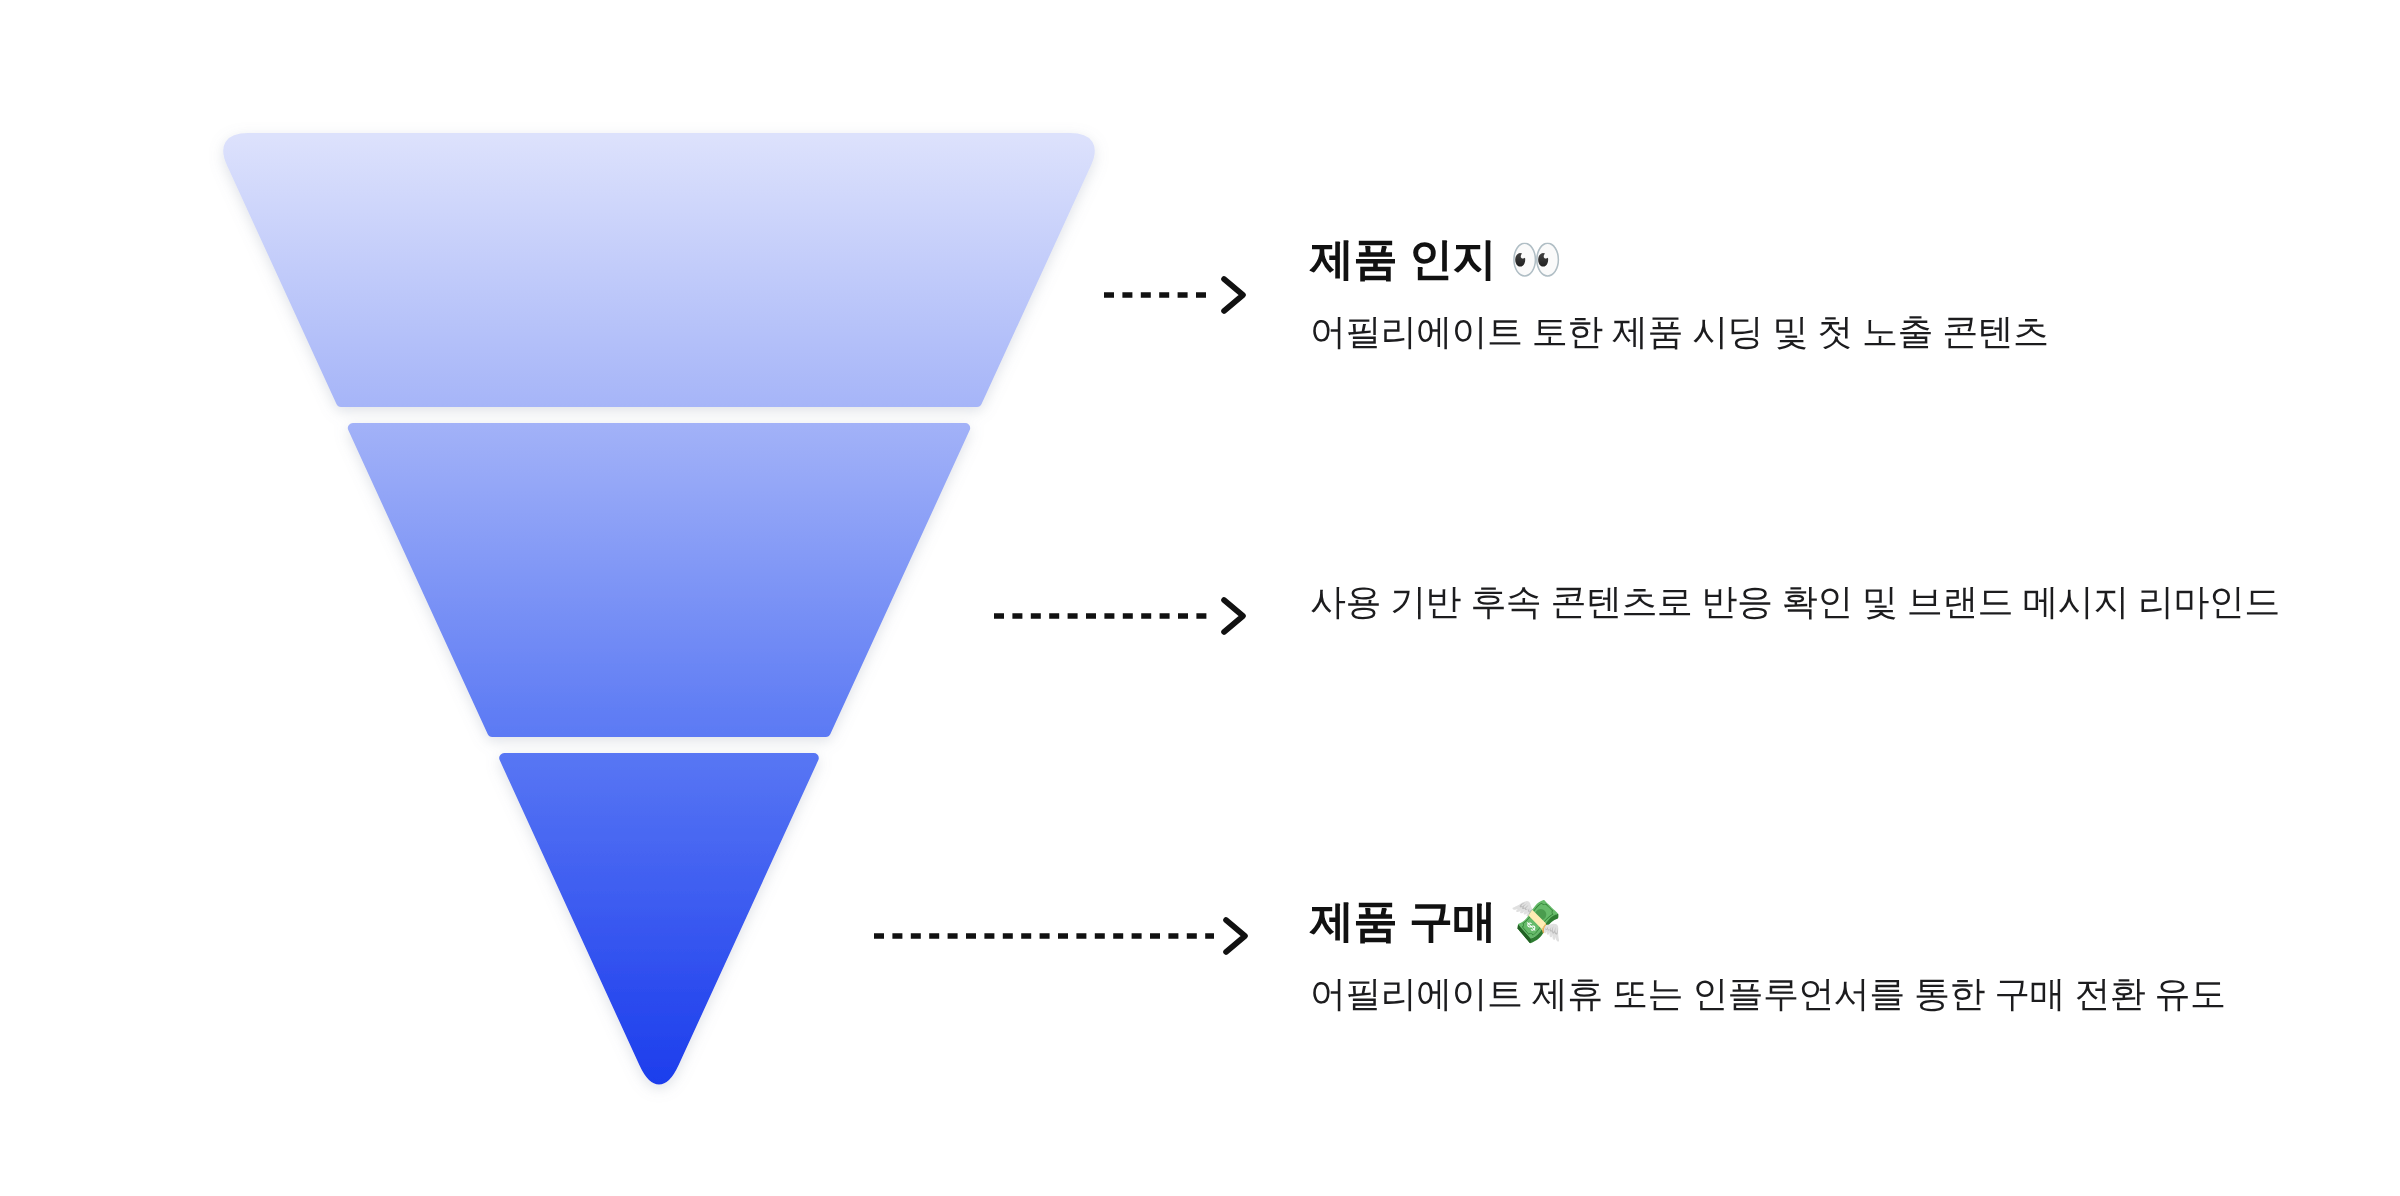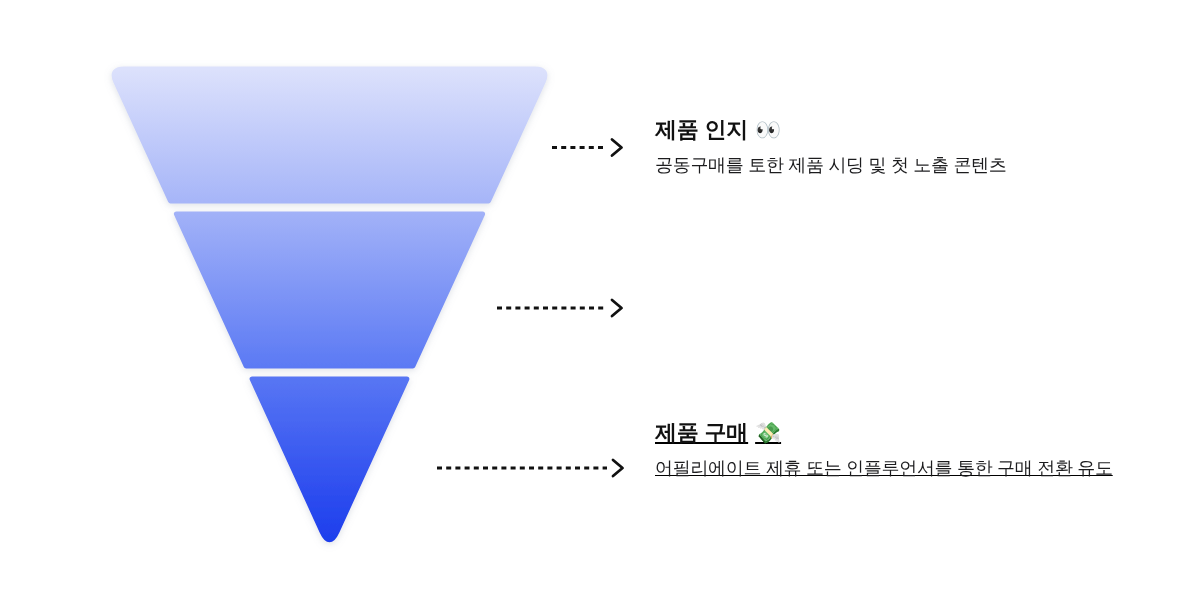--- a/index.html
+++ b/index.html
@@ -12,21 +12,21 @@
   }
   .canvas { position: absolute; inset: 0; width: 1200px; height: 598px; }
   svg.diagram { position: absolute; left: 0; top: 0; }
   .stage {
     position: absolute;
     left: 655px;
     width: 520px;
   }
   .stage-1 { top: 117px; }
   .stage-2 { top: 279px; }
-  .stage-3 { top: 420px; text-decoration: underline; }
+  .stage-3 { top: 448px; }
   .stage-title {
     font-size: 22px;
     font-weight: 700;
     color: #111111;
     line-height: 26px;
     letter-spacing: -0.2px;
     white-space: nowrap;
   }
   .stage-title .emoji {
     font-weight: 400;
@@ -81,24 +81,25 @@
         <line x1="437" y1="468" x2="607" y2="468" stroke-width="2.8" stroke-dasharray="5 4.2"></line>
         <polyline points="613,460 622.5,468 613,476" stroke-width="2.8" stroke-linecap="round" stroke-linejoin="round"></polyline>
       </g>
     </g>
   </svg>
 
   <div class="stage stage-1">
     <div class="stage-title">
       <span>제품 인지</span><span class="emoji">👀</span>
     </div>
-    <div class="stage-desc">공동구매를 토한 제품 시딩 및 첫 노출 콘텐츠</div>
+    <div class="stage-desc">어필리에이트 토한 제품 시딩 및 첫 노출 콘텐츠</div>
   </div>
 
   <div class="stage stage-2">
+    <div class="stage-desc">사용 기반 후속 콘텐츠로 반응 확인 및 브랜드 메시지 리마인드</div>
   </div>
 
   <div class="stage stage-3">
     <div class="stage-title">
       <span>제품 구매</span><span class="emoji">💸</span>
     </div>
     <div class="stage-desc">어필리에이트 제휴 또는 인플루언서를 통한 구매 전환 유도</div>
   </div>
 
 </div>

